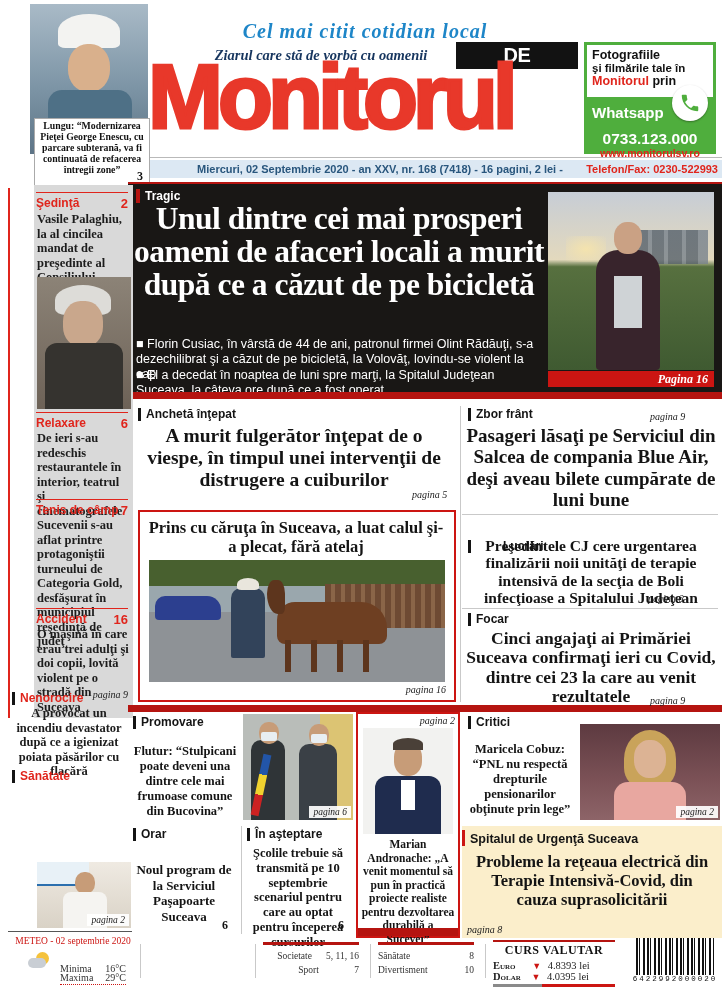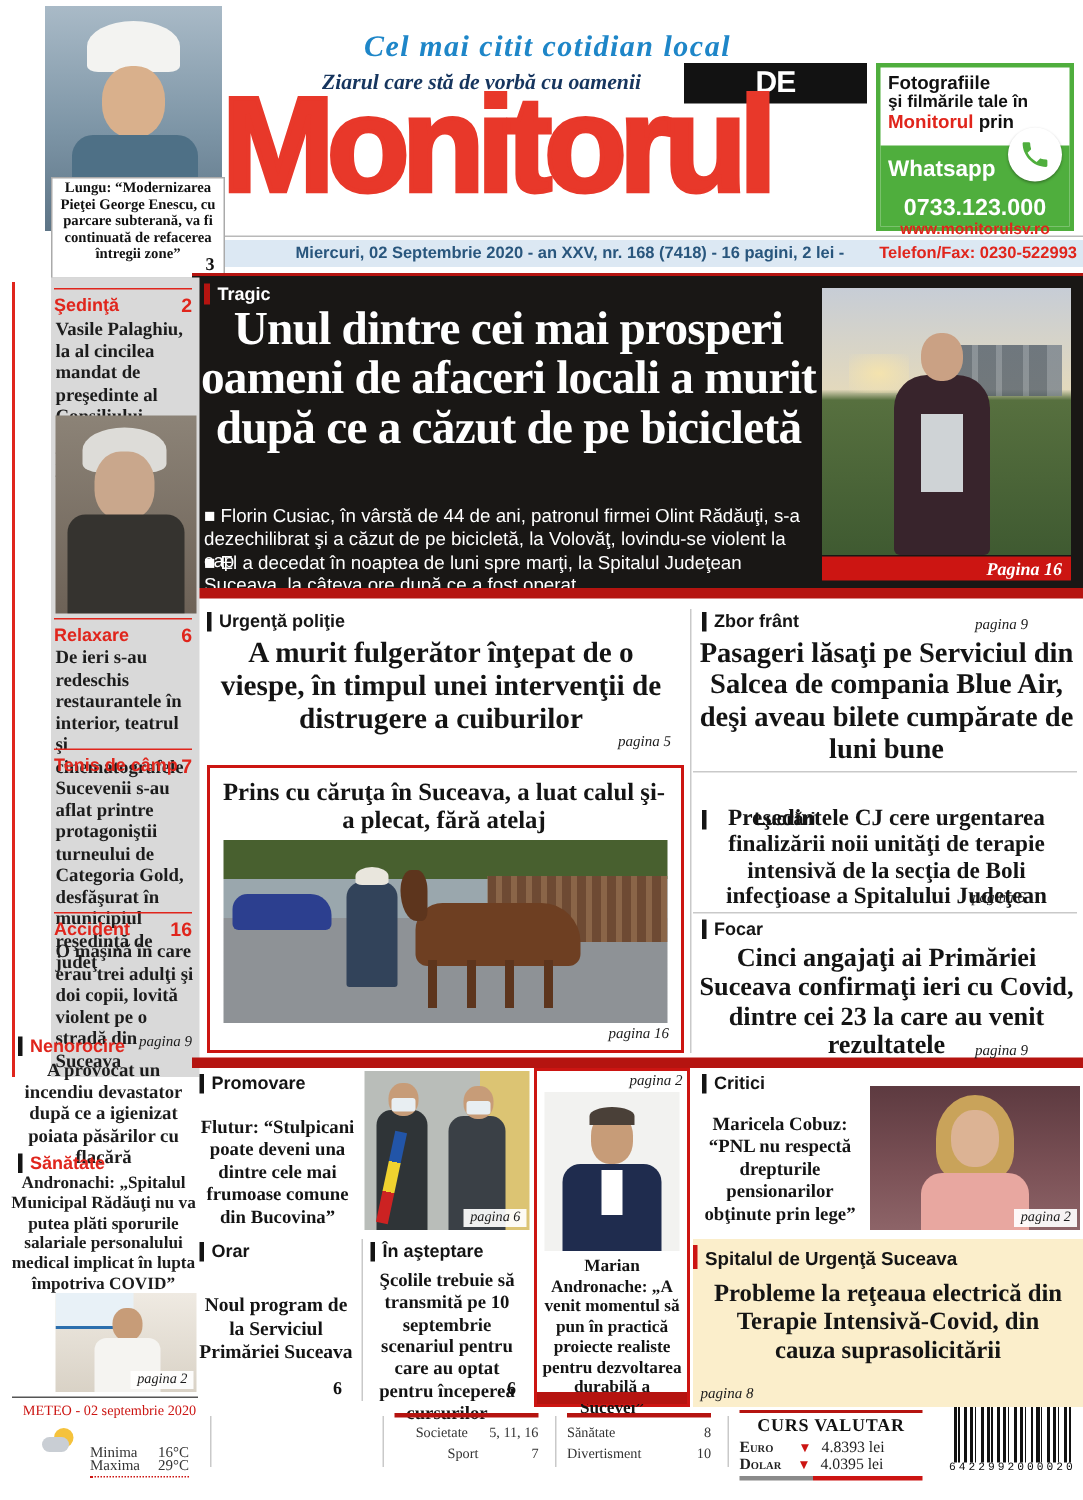--- a/index.html
+++ b/index.html
@@ -126,21 +126,20 @@
 
   <div class="abs" style="left:12px;top:688px;width:116px;">
     <span class="kick" style="display:inline-block;"><span class="kick-red">Nenorocire</span></span>
     <span class="pg" style="float:right;margin-top:2px;">pagina 9</span>
   </div>
   <div class="abs side-text" style="left:8px;top:706px;width:122px;text-align:center;">A provocat un incendiu devastator după ce a igienizat poiata păsărilor cu flacără</div>
 
   <div class="abs" style="left:12px;top:766px;width:116px;">
     <span class="kick" style="display:inline-block;"><span class="kick-red">Sănătate</span></span>
   </div>
-  <div class="abs side-text" style="left:6px;top:783px;width:126px;text-align:center;font-size:11.5px;">Andronachi: „Spitalul Municipal Rădăuţi nu va putea plăti sporurile salariale personalului medical implicat în lupta împotriva COVID”</div>
   <div class="photo" style="left:37px;top:862px;width:94px;height:66px;background:linear-gradient(180deg,#efeae2 0%,#d9d2c6 100%);">
     <div style="position:absolute;left:0;top:0;width:52px;height:22px;background:#e8f1f7;border-bottom:2px solid #2b6fae;"></div>
     <div style="position:absolute;left:38px;top:10px;width:20px;height:22px;background:#c79c78;border-radius:46%;"></div>
     <div style="position:absolute;left:26px;top:30px;width:44px;height:36px;background:#f5f4f1;border-radius:8px 8px 0 0;"></div>
     <span class="chip" style="right:2px;bottom:2px;">pagina 2</span>
   </div>
 
   <div class="hdiv" style="left:8px;top:931px;width:124px;background:#555;"></div>
   <div class="abs serif" style="left:14px;top:936px;width:118px;color:#cc1512;font-weight:normal;font-size:9.5px;text-align:center;">METEO - 02 septembrie 2020</div>
   <div class="abs" style="left:28px;top:952px;width:26px;height:18px;">
@@ -149,21 +148,21 @@
   </div>
   <div class="abs serif" style="left:60px;top:972px;width:66px;font-size:10px;color:#333;border-bottom:1px dotted #cc1512;padding-bottom:1px;">
     <span>Maxima</span>
     <span style="float:right;">29°C</span>
   </div>
   <div class="abs serif" style="left:60px;top:963px;width:66px;font-size:10px;color:#333;">
     <span>Minima</span>
     <span style="float:right;">16°C</span>
   </div>
 
-  <div class="abs kick" style="left:138px;top:408px;">Urgenţă poliţie</div>
+  <div class="abs kick" style="left:138px;top:408px;">Anchetă înţepat</div>
   <div class="abs hserif" style="left:138px;top:425px;width:312px;font-size:19.5px;line-height:1.13;">A murit fulgerător înţepat de o viespe, în timpul unei intervenţii de distrugere a cuiburilor</div>
   <div class="abs pg" style="left:412px;top:490px;">pagina 5</div>
 
   <div class="abs" style="left:138px;top:510px;width:318px;height:192px;border:2px solid #cc1512;box-sizing:border-box;background:#fff;text-decoration:underline;">
     <div class="hserif" style="position:absolute;left:6px;top:6px;width:300px;font-size:16.5px;line-height:1.18;">Prins cu căruţa în Suceava, a luat calul şi-a plecat, fără atelaj</div>
     <div class="photo" style="left:9px;top:48px;width:296px;height:122px;background:linear-gradient(180deg,#48602f 0 26px,#9aa7ad 26px 52px,#8e9296 52px 100%);">
       <div style="position:absolute;left:6px;top:36px;width:66px;height:24px;background:#2c3f8f;border-radius:10px 14px 4px 4px;"></div>
       <div style="position:absolute;right:0;top:24px;width:120px;height:44px;background:repeating-linear-gradient(90deg,#6e4a33 0 6px,#8a6548 6px 10px);"></div>
       <div style="position:absolute;left:128px;top:42px;width:110px;height:42px;background:#6e3f22;border-radius:18px 26px 8px 8px;"></div>
       <div style="position:absolute;left:136px;top:80px;width:96px;height:32px;background:repeating-linear-gradient(90deg,#5d351d 0 6px,transparent 6px 26px);"></div>
@@ -199,21 +198,21 @@
     <div style="position:absolute;left:16px;top:8px;width:20px;height:22px;background:#c79c78;border-radius:46%;"></div>
     <div style="position:absolute;left:56px;top:30px;width:38px;height:76px;background:#3a4046;border-radius:10px 10px 0 0;"></div>
     <div style="position:absolute;left:66px;top:10px;width:20px;height:22px;background:#c79c78;border-radius:46%;"></div>
     <div style="position:absolute;left:18px;top:18px;width:16px;height:9px;background:#e8eef2;border-radius:2px;"></div>
     <div style="position:absolute;left:68px;top:20px;width:16px;height:9px;background:#e8eef2;border-radius:2px;"></div>
     <span class="chip" style="right:2px;bottom:2px;">pagina 6</span>
   </div>
 
   <div class="vdiv" style="left:241px;top:826px;height:108px;"></div>
   <div class="abs kick" style="left:133px;top:828px;">Orar</div>
-  <div class="abs hserif" style="left:131px;top:862px;width:106px;font-size:13px;line-height:1.2;">Noul program de la Serviciul Primăriei Suceava</div>
+  <div class="abs hserif" style="left:131px;top:862px;width:106px;font-size:13px;line-height:1.2;">Noul program de la Serviciul Paşapoarte Suceava</div>
   <div class="abs serif" style="left:222px;top:918px;font-weight:bold;font-size:12px;color:#111;">6</div>
 
   <div class="abs kick" style="left:247px;top:828px;">În aşteptare</div>
   <div class="abs hserif" style="left:245px;top:846px;width:106px;font-size:12.5px;line-height:1.18;">Şcolile trebuie să transmită pe 10 septembrie scenariul pentru care au optat pentru începerea cursurilor</div>
   <div class="abs serif" style="left:338px;top:918px;font-weight:bold;font-size:12px;color:#111;">6</div>
 
   <div class="abs" style="left:356px;top:712px;width:104px;height:226px;border:2px solid #cc1512;box-sizing:border-box;background:#fff;">
     <div class="pg" style="position:absolute;right:3px;top:2px;">pagina 2</div>
     <div class="photo" style="left:5px;top:14px;width:90px;height:106px;background:#f2f2f0;">
       <div style="position:absolute;left:12px;top:48px;width:66px;height:58px;background:#1f2c4e;border-radius:12px 12px 0 0;"></div>

